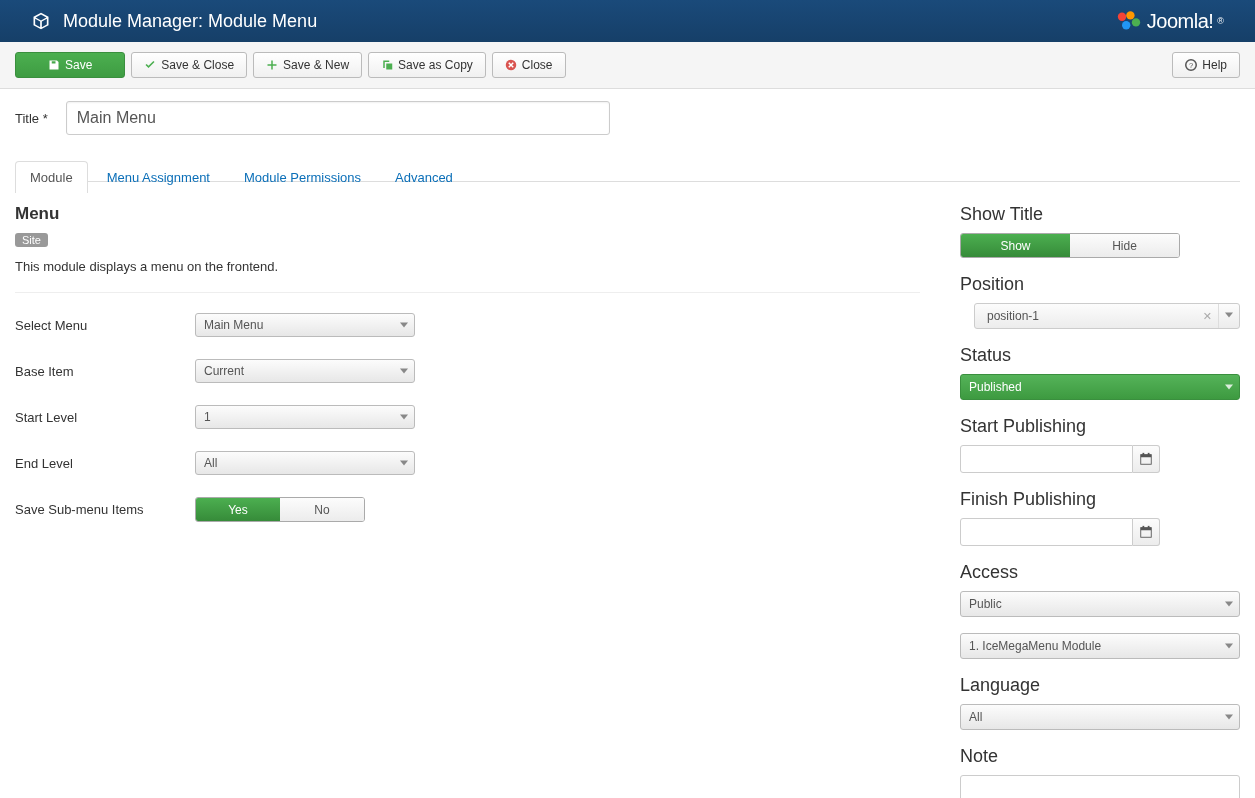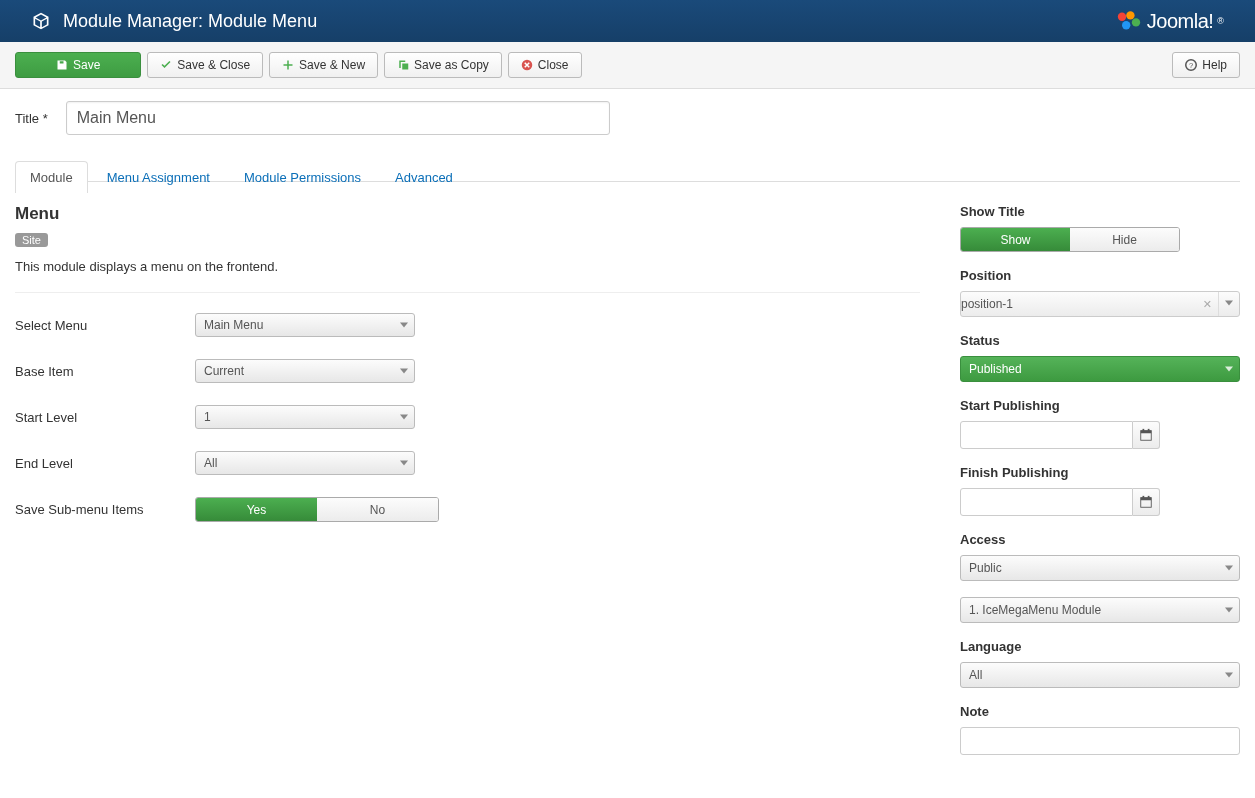--- a/index.html
+++ b/index.html
@@ -41,21 +41,21 @@
     font-size: 12px;
     display: inline-flex;
     align-items: center;
     gap: 5px;
     color: #333;
   }
   .btn-green {
     background: linear-gradient(to bottom, #4caf50, #3e9c42);
     border: 1px solid #3a8f3e;
     color: #fff;
-    padding: 5px 40px;
+    padding: 5px 32px;
   }
   .icon-sm { width: 12px; height: 12px; }
   .content {
     padding: 12px 15px 30px 15px;
   }
   .title-row { display: flex; align-items: center; gap: 18px; margin-bottom: 14px;}
   .title-label { color: #333; font-size: 13px; }
   .title-input {
     width: 544px; height: 34px;
     border: 1px solid #ccc;
@@ -131,46 +131,47 @@
   .select-full { width: 100%; }
   .toggle {
     display: inline-flex;
     border: 1px solid #aaa;
     border-radius: 3px;
     overflow: hidden;
     height: 25px;
     cursor: pointer;
   }
   .toggle-half {
-    width: 121px;
+    width: 84px;
     display: flex;
     align-items: center;
     justify-content: center;
     font-size: 12px;
     background: linear-gradient(to bottom, #fcfcfc, #ececec);
     color: #555;
   }
   .toggle-half.on {
     background: linear-gradient(to bottom, #4caf50, #368b39);
     color: #fff;
     font-weight: normal;
   }
   .right-field { margin-bottom: 16px; }
-  .right-label { font-size: 13px; margin-bottom: 8px; color: #333; font-weight: bold; }
+  .right-label { font-size: 18px; margin-bottom: 8px; color: #333; }
   .position-combo {
     display: flex;
     border: 1px solid #ccc;
     border-radius: 3px;
     background: linear-gradient(to bottom, #fcfcfc, #ececec);
     height: 26px;
     align-items: center;
-    padding-left: 0;
+    padding-left: 12px;
     font-size: 12px;
     color: #555;
     position: relative;
+    margin-left: 14px;
   }
   .combo-x { margin-left: auto; padding: 0 6px; color: #aaa; cursor: pointer; font-size: 11px;}
   .combo-divider { width:1px; height: 100%; background:#ddd;}
   .combo-caret { width: 20px; text-align: center;}
   .status-select {
     width: 100%;
     height: 26px;
     border: 1px solid #3a8f3e;
     border-radius: 3px;
     background: linear-gradient(to bottom, #55b359, #3d9a40);

